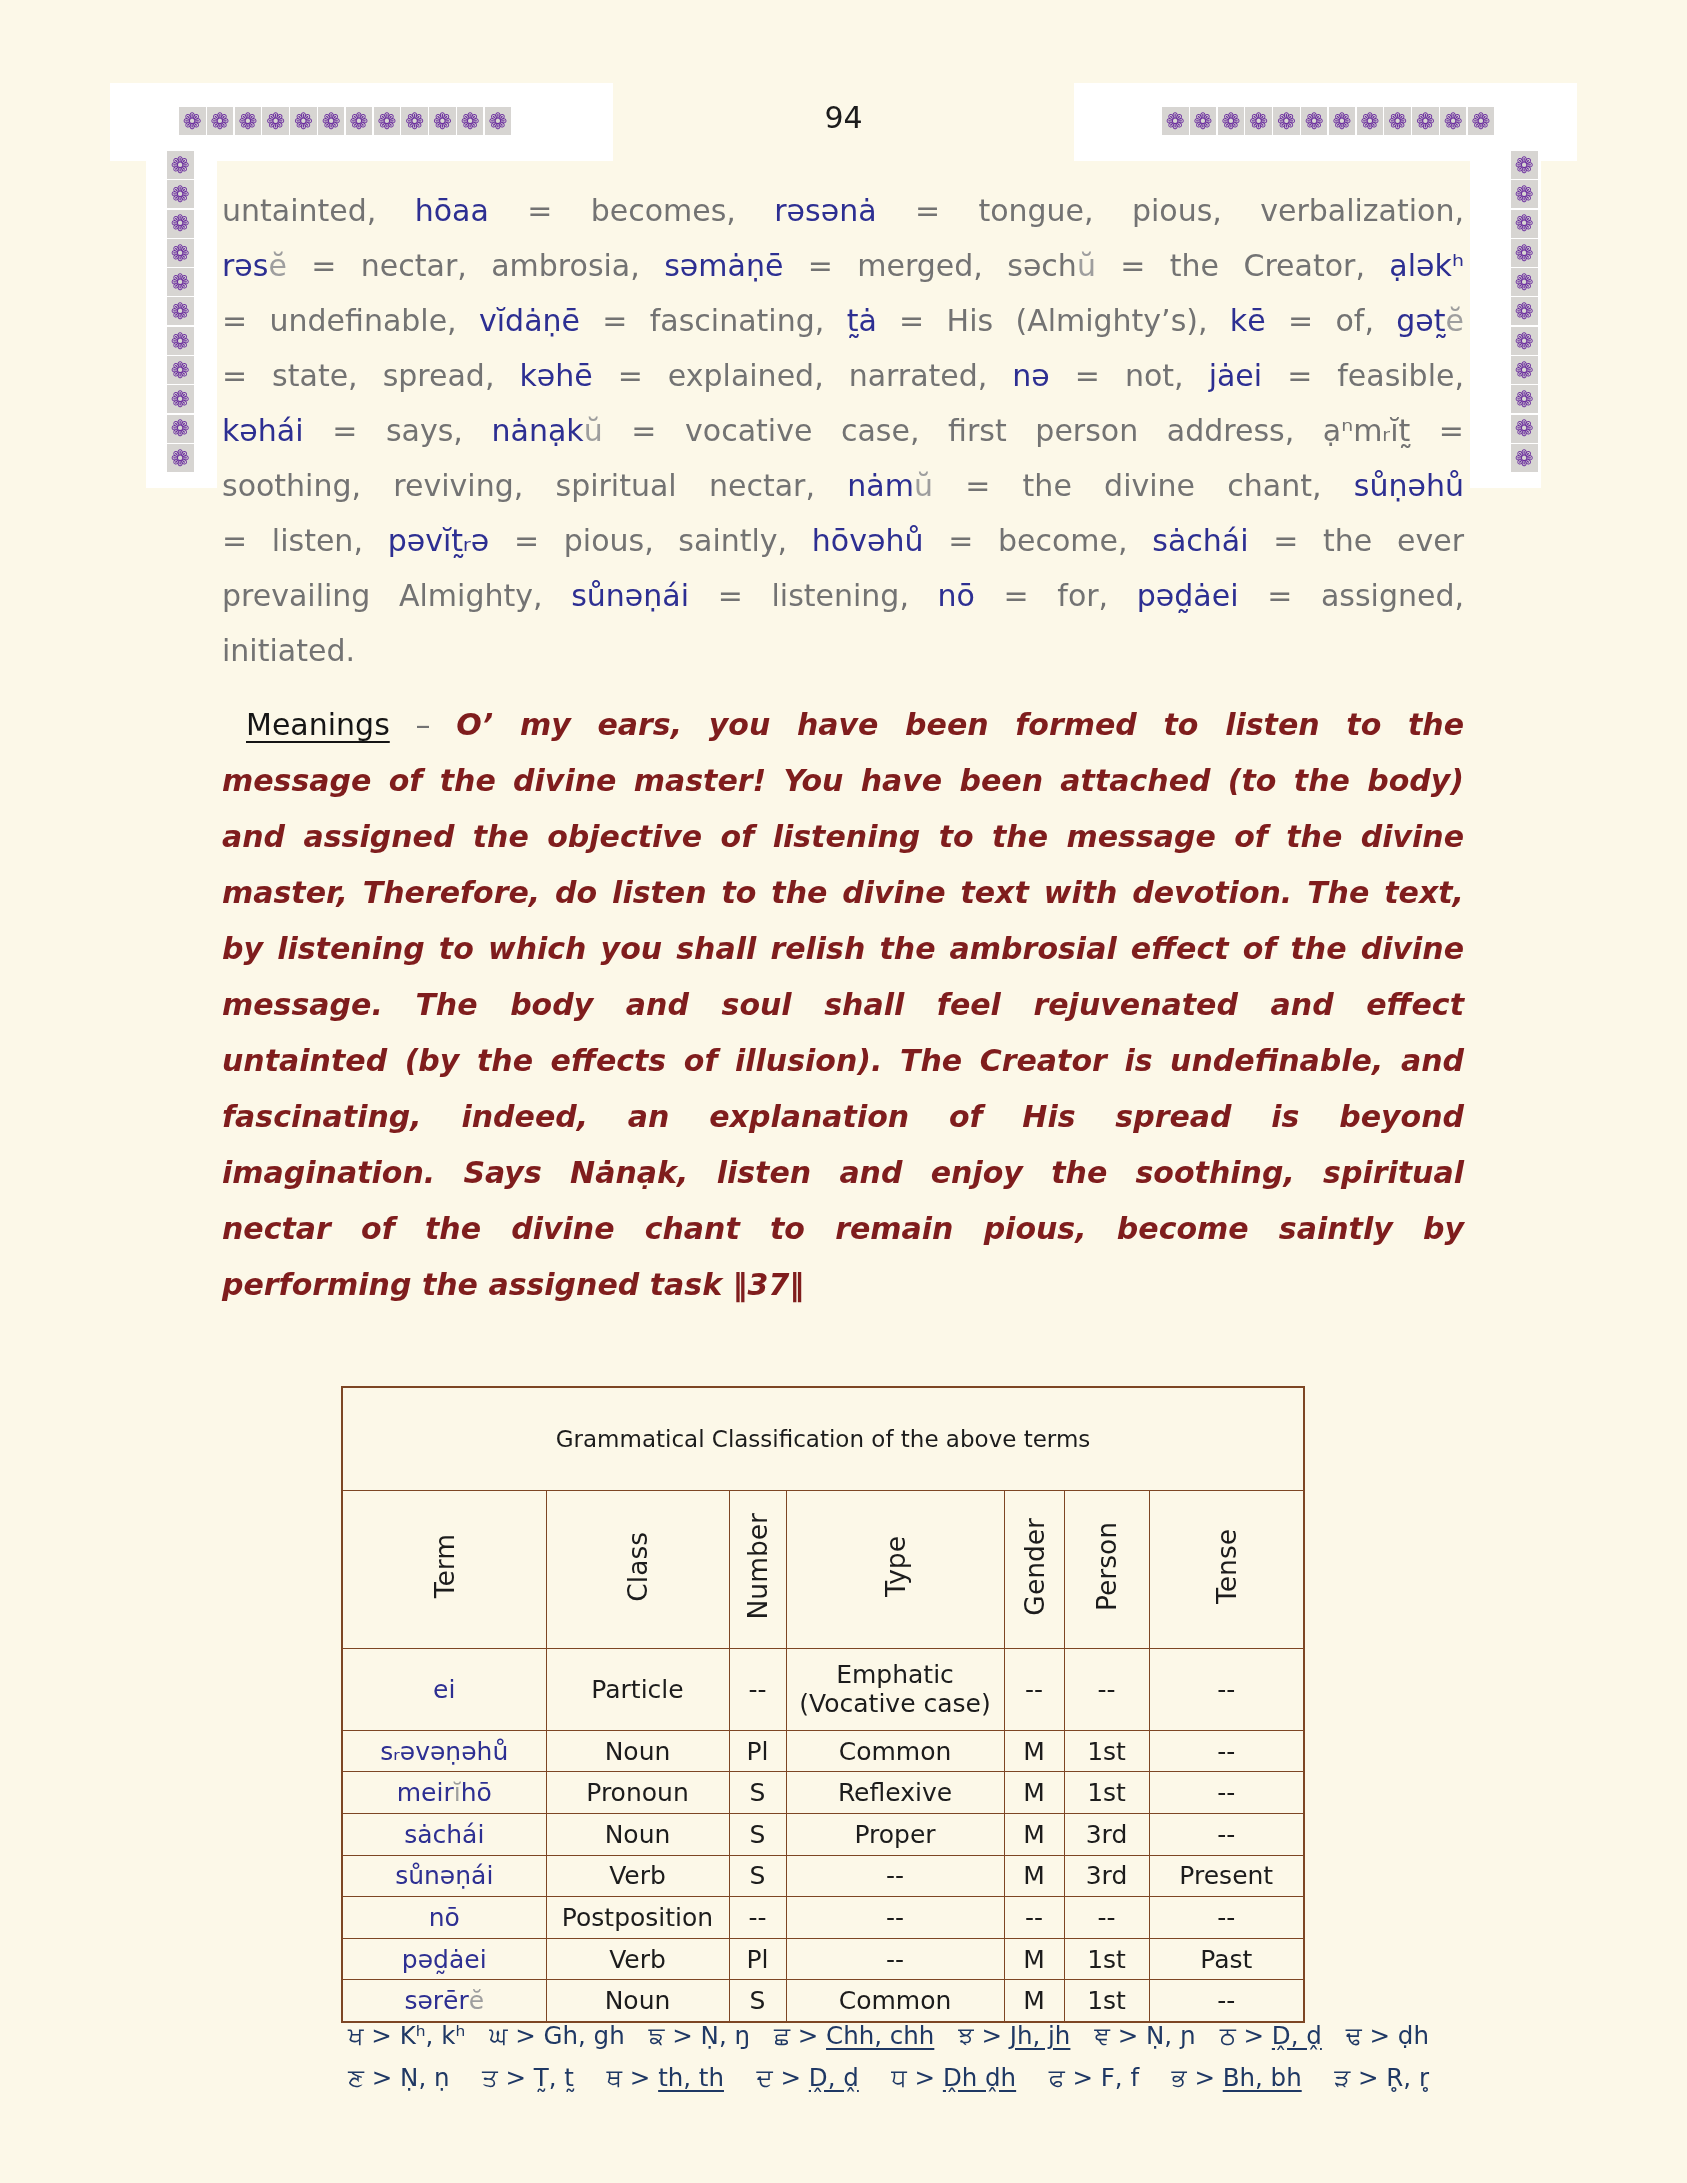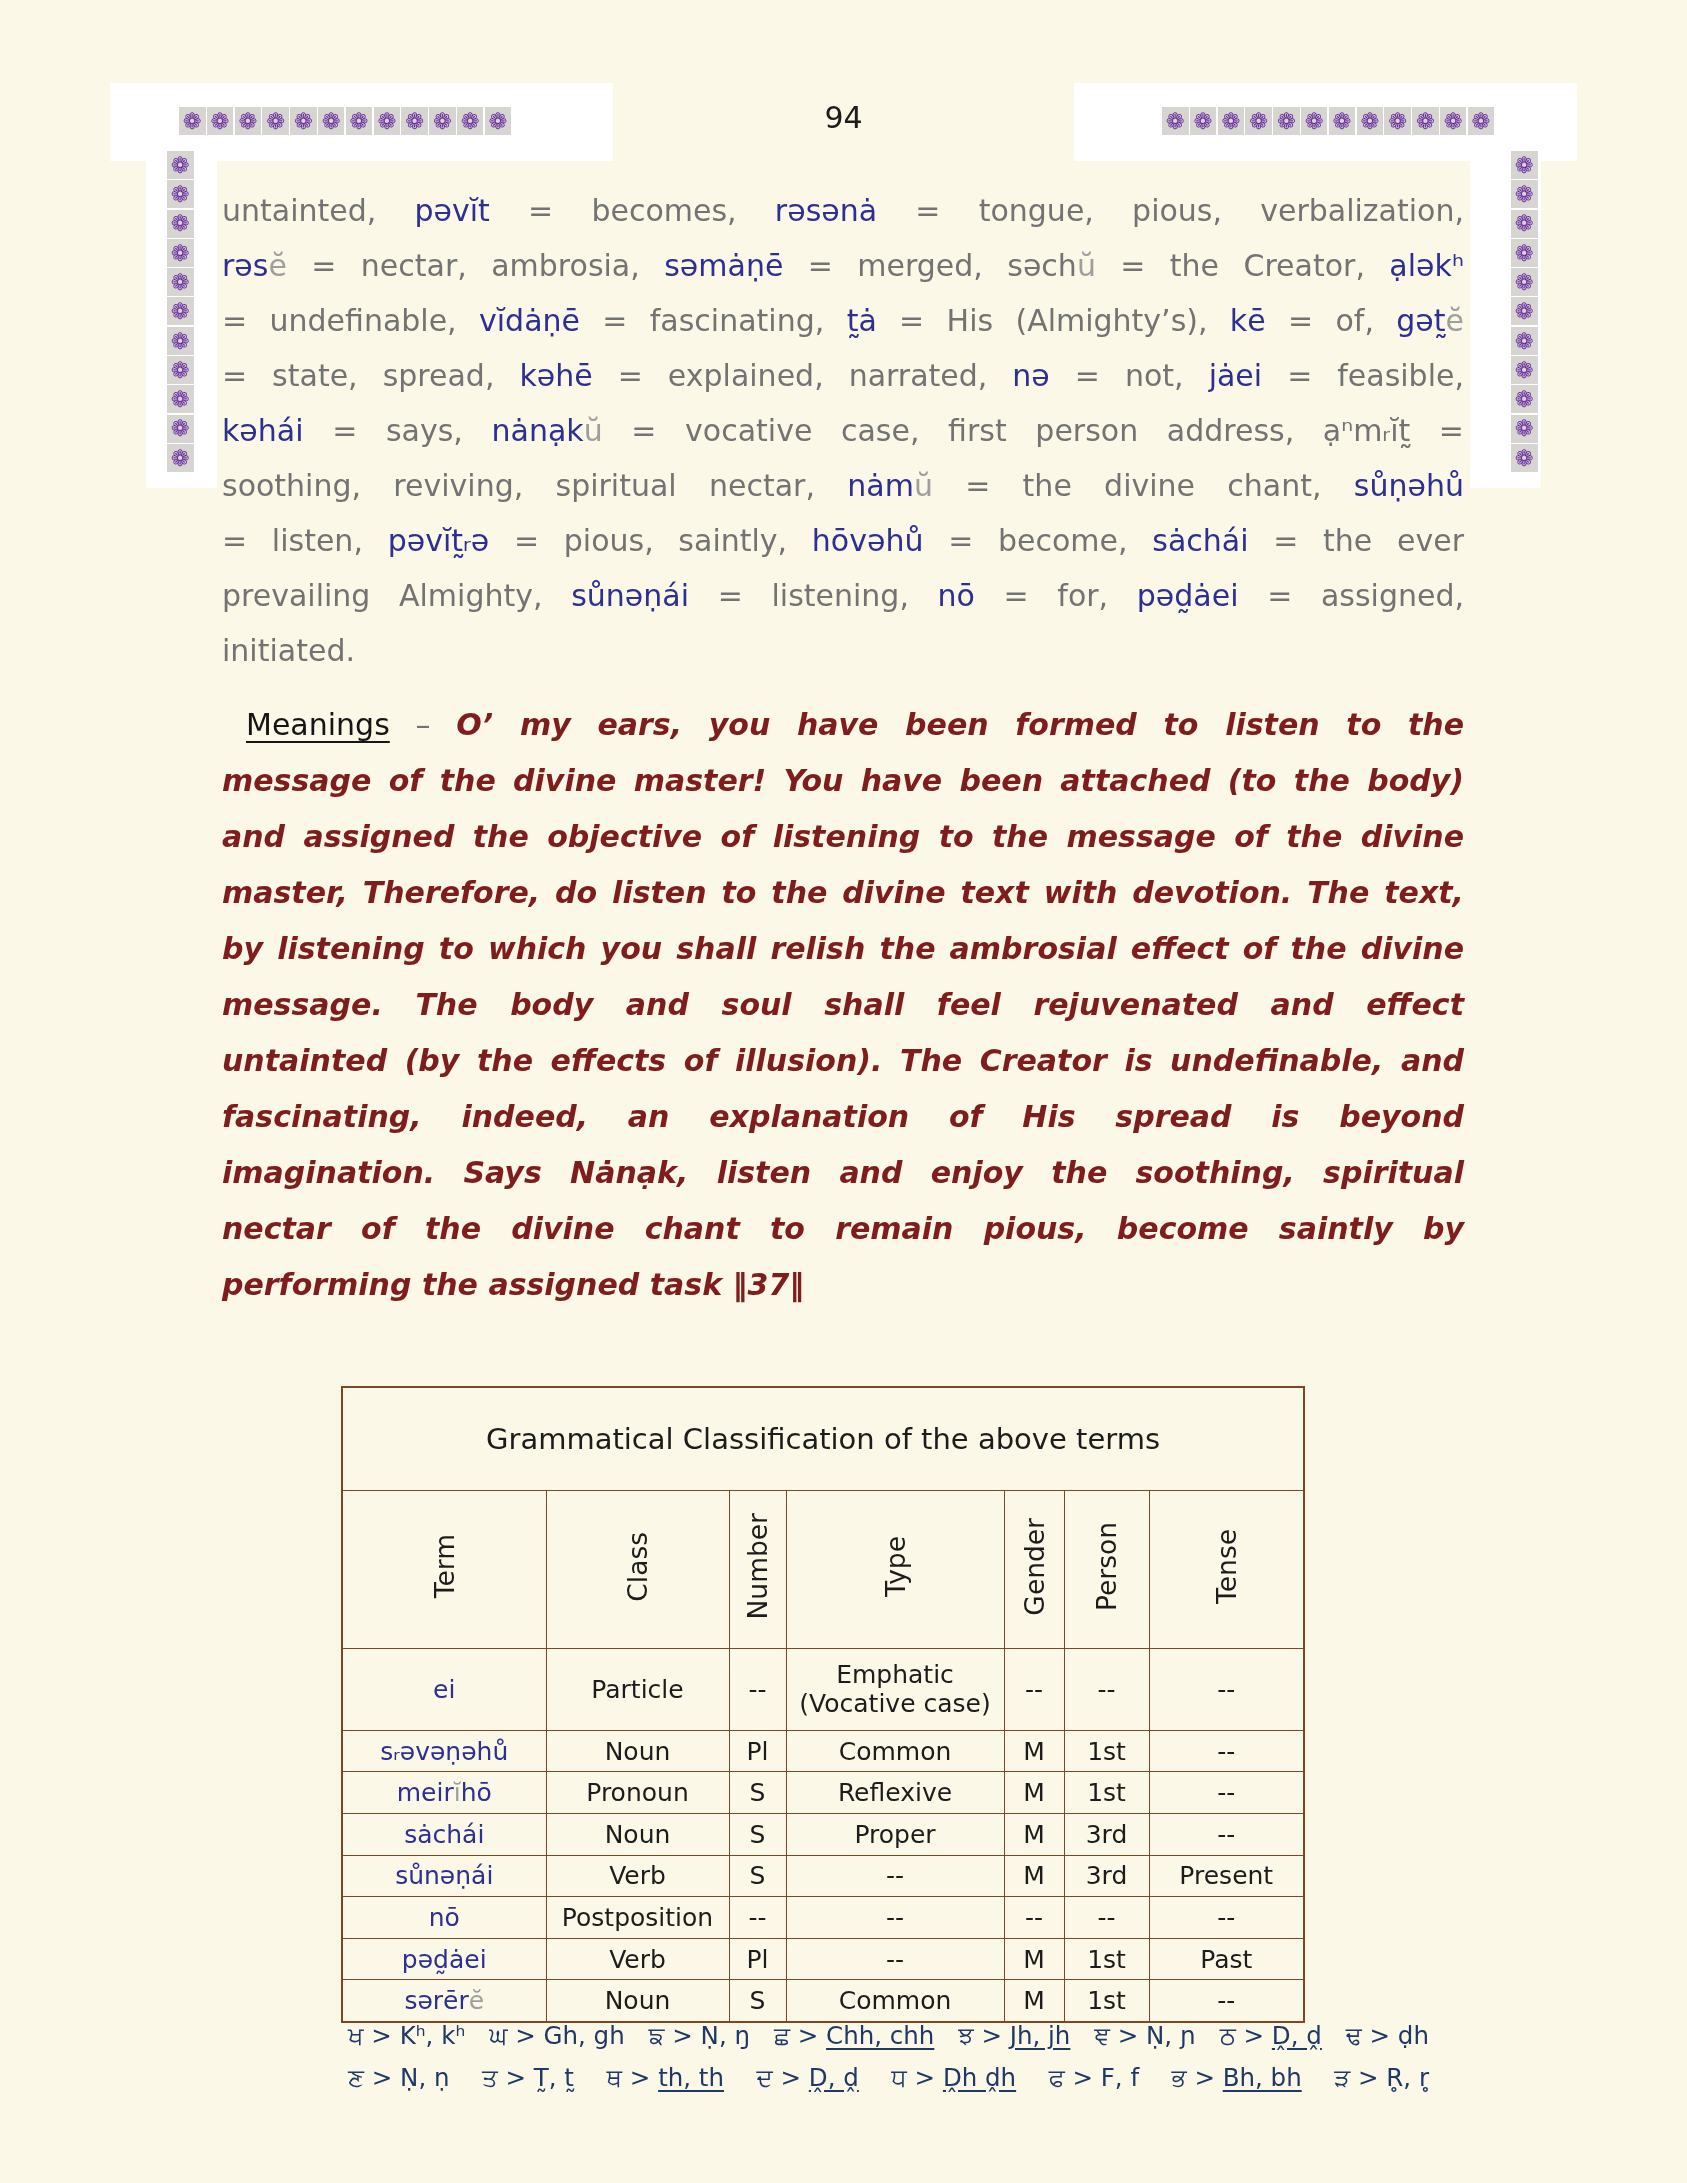--- a/index.html
+++ b/index.html
@@ -20,21 +20,21 @@
   .tline.last{text-align-last:left;}
   .seg-k{color:#737373;}
   .seg-b{color:#2d2f92;}
   .seg-g{color:#9e9e9e;}
   .seg-mh{color:#151515;text-decoration:underline;text-decoration-thickness:2px;text-underline-offset:6px;margin-left:24px;}
   .seg-br{color:#7f1d1d;font-style:italic;font-weight:bold;}
   .gtable{position:absolute;left:341px;top:1386px;width:963px;border-collapse:collapse;
           table-layout:fixed;border:2.6px solid #7d4624;}
   .gtable td,.gtable th{border:1.3px solid #7d4624;font-size:25px;text-align:center;
           color:#1c1c1c;padding:1.3px 4px;vertical-align:middle;overflow:hidden;}
-  .trow-title td{height:99px;font-size:29px;}
+  .trow-title td{height:99px;font-size:23px;}
   .hrow th{height:155px;font-weight:normal;}
   .vh{writing-mode:vertical-rl;transform:rotate(180deg);font-size:26.5px;display:inline-block;}
   .term-cell{text-align:left;padding-left:10.6px;font-size:26.5px;}
   .class-cell{color:#2d2f92;font-size:25px;}
   .row-first td{height:78px;}
   .row-std td{height:38px;}
   .notes{position:absolute;left:301px;top:2021px;width:1128px;color:#1f3864;}
   .nrow{display:flex;justify-content:space-between;align-items:flex-start;height:42px;font-size:24.5px;margin-left:47px;}
   .ntok{white-space:nowrap;}
   .nu{text-decoration:underline;text-underline-offset:4px;}
@@ -100,21 +100,21 @@
       <span class="fcell">❁</span>
       <span class="fcell">❁</span>
       <span class="fcell">❁</span>
       <span class="fcell">❁</span>
       <span class="fcell">❁</span>
     </div>
 
   <div class="pagenum">94</div>
 
   <div class="para" id="para1">
-      <div class="tline"><span class="seg-k">untainted, </span><span class="seg-b">pəvĭt</span><span class="seg-k"> = becomes, </span><span class="seg-b">rəsənȧ</span><span class="seg-k"> = tongue, pious, verbalization,</span></div>
+      <div class="tline"><span class="seg-k">untainted, </span><span class="seg-b">hōaa</span><span class="seg-k"> = becomes, </span><span class="seg-b">rəsənȧ</span><span class="seg-k"> = tongue, pious, verbalization,</span></div>
       <div class="tline"><span class="seg-b">rəs</span><span class="seg-g">ĕ</span><span class="seg-k"> = nectar, ambrosia, </span><span class="seg-b">səmȧṇē</span><span class="seg-k"> = merged, səch</span><span class="seg-g">ŭ</span><span class="seg-k"> = the Creator,  </span><span class="seg-b">ạləkʰ</span></div>
       <div class="tline"><span class="seg-k">= undefinable, </span><span class="seg-b">vĭdȧṇē</span><span class="seg-k"> = fascinating, </span><span class="seg-b">t̰ȧ</span><span class="seg-k"> = His (Almighty’s), </span><span class="seg-b">kē</span><span class="seg-k"> = of, </span><span class="seg-b">gət̰</span><span class="seg-g">ĕ</span></div>
       <div class="tline"><span class="seg-k">= state, spread,  </span><span class="seg-b">kəhē</span><span class="seg-k"> = explained, narrated, </span><span class="seg-b">nə</span><span class="seg-k"> = not, </span><span class="seg-b">jȧei</span><span class="seg-k"> = feasible,</span></div>
       <div class="tline"><span class="seg-b">kəhái</span><span class="seg-k"> = says,  </span><span class="seg-b">nȧnạk</span><span class="seg-g">ŭ</span><span class="seg-k"> = vocative case, first person address, ạⁿmᵣĭt̰ =</span></div>
       <div class="tline"><span class="seg-k">soothing, reviving, spiritual nectar, </span><span class="seg-b">nȧm</span><span class="seg-g">ŭ</span><span class="seg-k"> = the divine chant, </span><span class="seg-b">sůṇəhů</span></div>
       <div class="tline"><span class="seg-k">= listen, </span><span class="seg-b">pəvĭt̰ᵣə</span><span class="seg-k"> = pious, saintly, </span><span class="seg-b">hōvəhů</span><span class="seg-k"> = become, </span><span class="seg-b">sȧchái</span><span class="seg-k"> = the ever</span></div>
       <div class="tline"><span class="seg-k">prevailing Almighty, </span><span class="seg-b">sůnəṇái</span><span class="seg-k"> = listening, </span><span class="seg-b">nō</span><span class="seg-k"> = for, </span><span class="seg-b">pəd̰ȧei</span><span class="seg-k"> = assigned,</span></div>
       <div class="tline last"><span class="seg-k">initiated.</span></div>
     </div>
 

